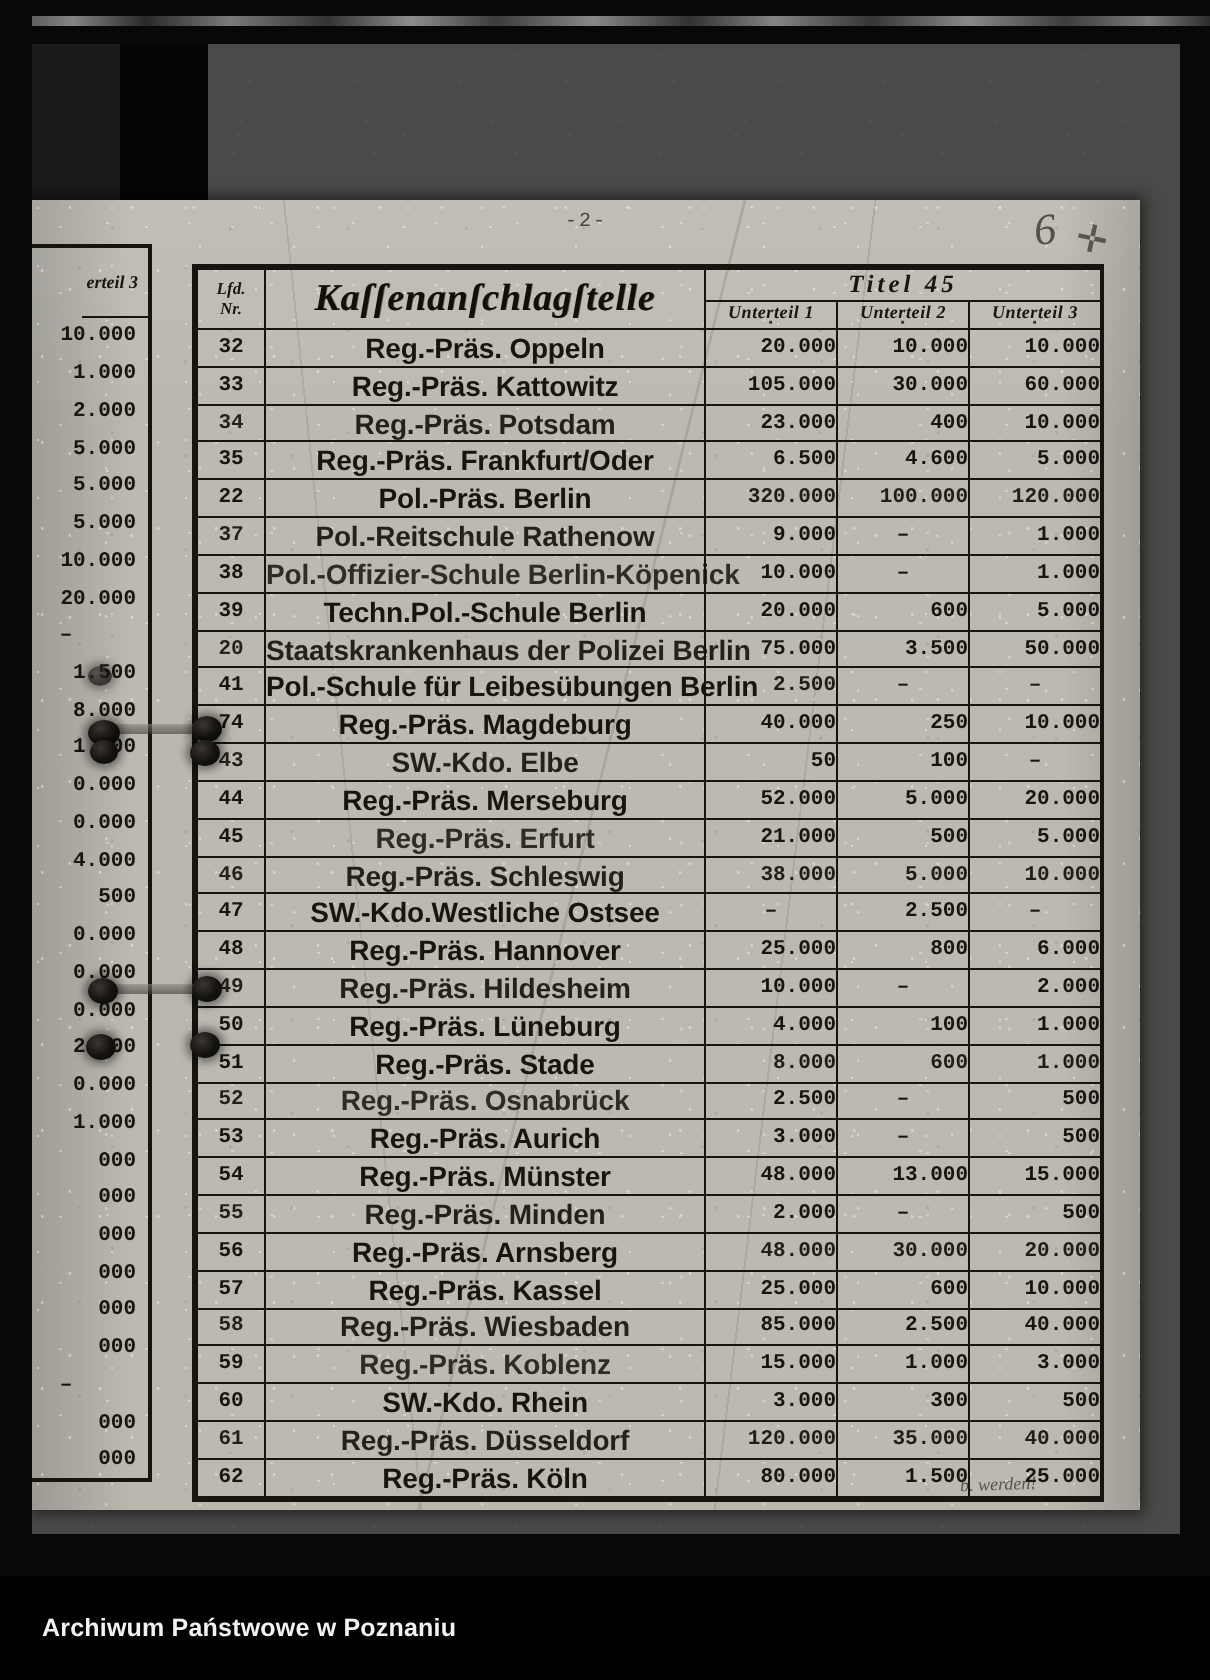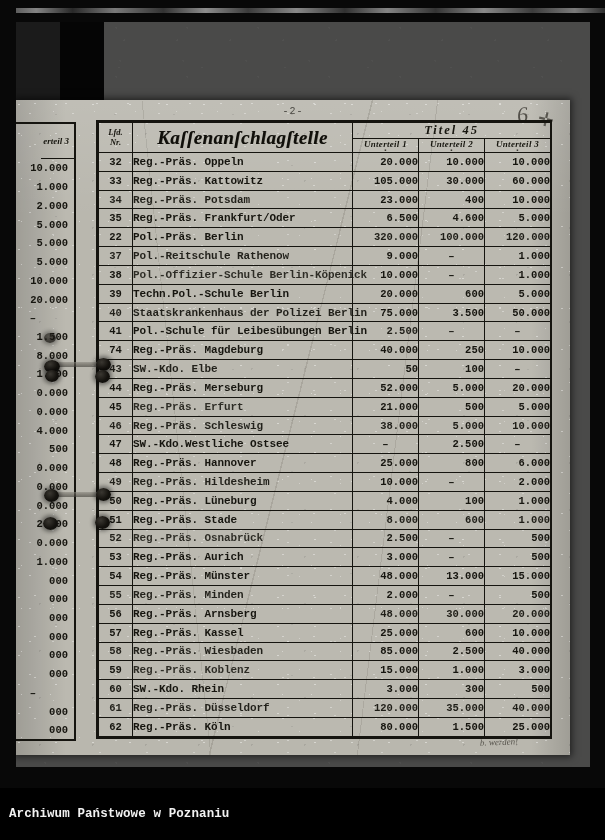--- a/index.html
+++ b/index.html
@@ -89,21 +89,21 @@
     transform:rotate(-6deg);opacity:.78;font-style:italic;
   }
   .folio-cross{
     position:absolute;right:16px;top:8px;
     font-family:"Liberation Serif",serif;font-size:19px;color:#35322c;
     transform:rotate(12deg);opacity:.72;
   }
 
   
   .tablewrap{
-    position:absolute;left:80px;top:20px;width:452px;height:615px;
+    position:absolute;left:80px;top:32px;width:452px;height:615px;
     border:2.2px solid #15140f;
     background:rgba(255,255,255,.035);
   }
   table.main{
     width:100%;height:100%;border-collapse:collapse;
     table-layout:fixed;
   }
   table.main col.c-nr{width:34px;}
   table.main col.c-name{width:220px;}
   table.main col.c-v{width:66px;}
@@ -133,22 +133,22 @@
   }
   .hd-sub .dot{display:block;font-size:6px;line-height:3px;opacity:.8;}
 
   td.nr{
     text-align:center;
     font-family:"Liberation Mono",monospace;font-size:10.5px;color:#16150f;
     font-weight:700;
   }
   td.name{
     padding-left:9px;
-    font-family:Liberation Mono, monospace;font-size:11px;color:#16150f;
-    font-weight:700;letter-spacing:-.1px;white-space:nowrap;
+    font-family:Liberation Sans, sans-serif;font-size:14px;color:#16150f;
+    font-weight:700;letter-spacing:-.1px;white-space:nowrap;text-align:center;
   }
   td.val{
     text-align:right;padding-right:7px;
     font-family:"Liberation Mono",monospace;font-size:10.5px;color:#16150f;
     font-weight:700;
   }
   td.val.dash{text-align:center;padding-right:0;}
   
   tr:nth-child(3n) td.name,tr:nth-child(3n) td.nr{opacity:.92;}
   tr:nth-child(5n) td.val{opacity:.94;}
@@ -202,22 +202,22 @@
     transform:rotate(-2deg);
   }
 
   
   .watermark{
     position:absolute;left:0;bottom:0;width:605px;height:52px;
     background:#000;z-index:60;
     display:flex;align-items:center;
   }
   .watermark span{
-    margin-left:9px;color:#f2f2f2;font-size:12.5px;font-weight:700;
-    font-family:Liberation Mono, monospace;letter-spacing:.1px;
+    margin-left:21px;color:#f2f2f2;font-size:12.5px;font-weight:700;
+    font-family:Liberation Sans, sans-serif;letter-spacing:.1px;
   }
 </style>
 </head>
 <body>
 
 <div class="film">
   <div class="film-edge-top"></div>
   <div class="plate">
     <div class="plate-noise"></div>
     <div class="plate-band2"></div>
@@ -354,21 +354,21 @@
             <td class="val">1.000</td>
           </tr>
           <tr>
             <td class="nr">39</td>
             <td class="name">Techn.Pol.-Schule Berlin</td>
             <td class="val">20.000</td>
             <td class="val">600</td>
             <td class="val">5.000</td>
           </tr>
           <tr>
-            <td class="nr">40</td>
+            <td class="nr">20</td>
             <td class="name">Staatskrankenhaus der Polizei Berlin</td>
             <td class="val">75.000</td>
             <td class="val">3.500</td>
             <td class="val">50.000</td>
           </tr>
           <tr>
             <td class="nr">41</td>
             <td class="name">Pol.-Schule für Leibesübungen Berlin</td>
             <td class="val">2.500</td>
             <td class="val dash">–</td>

